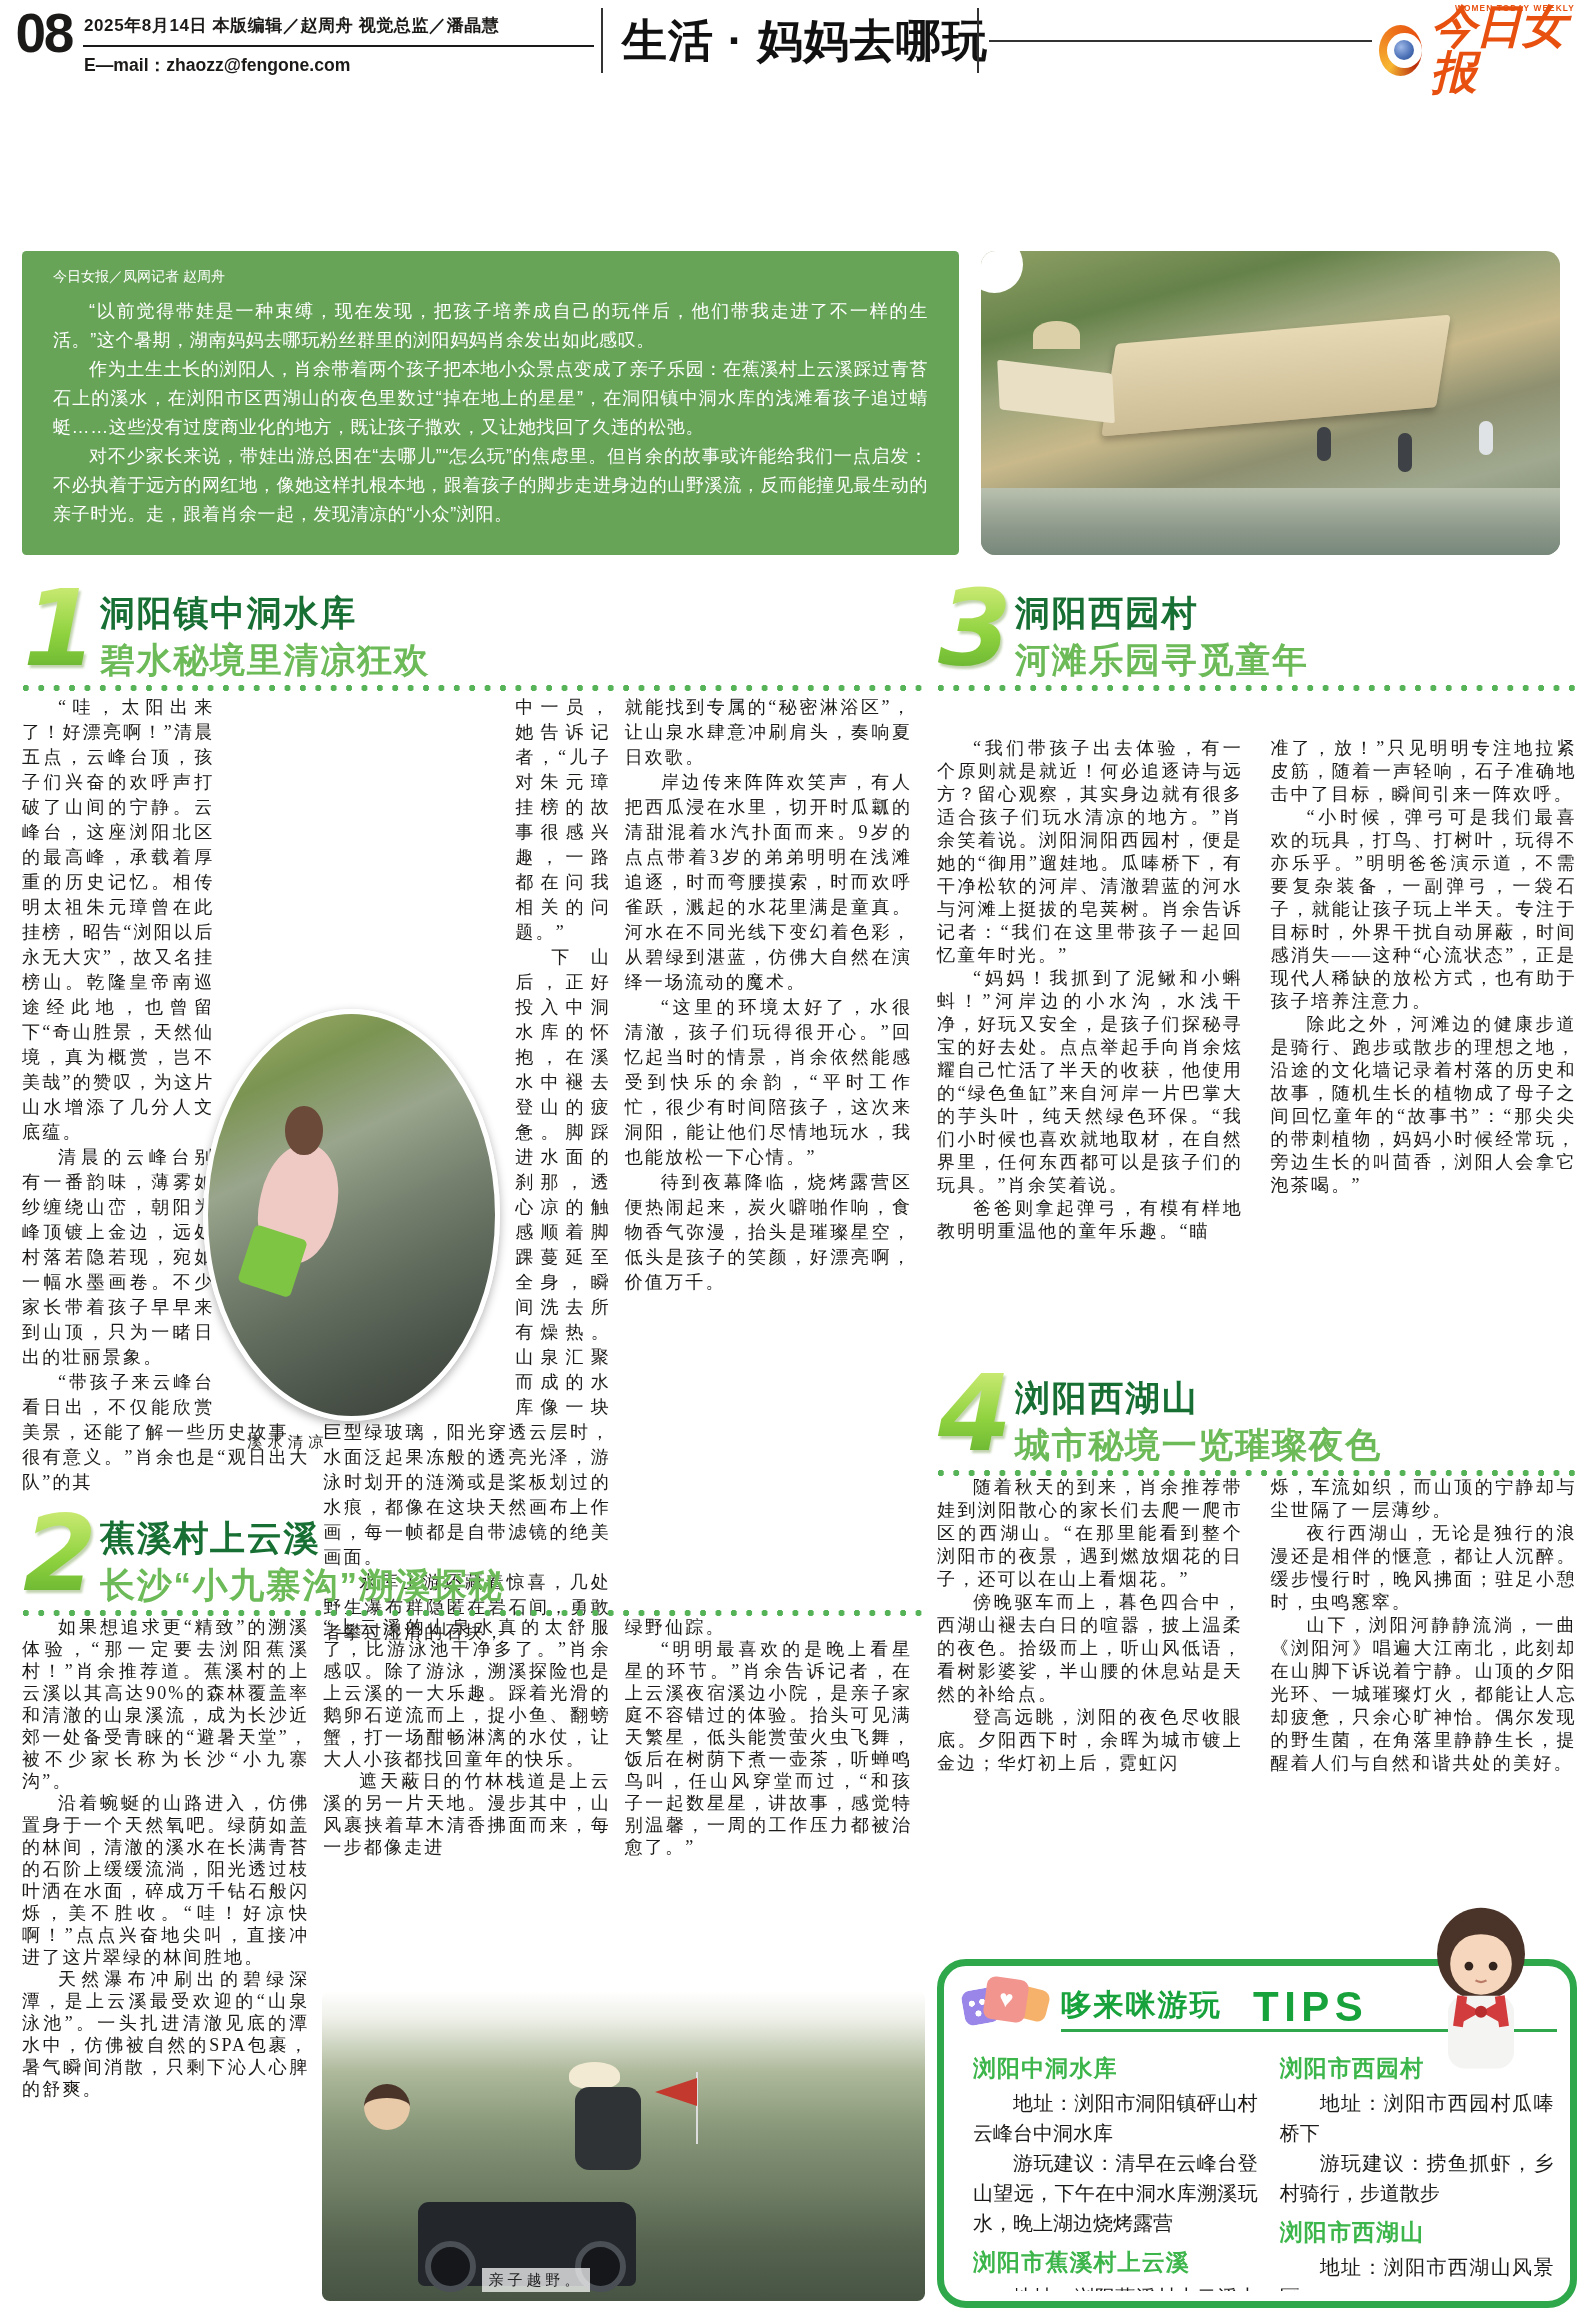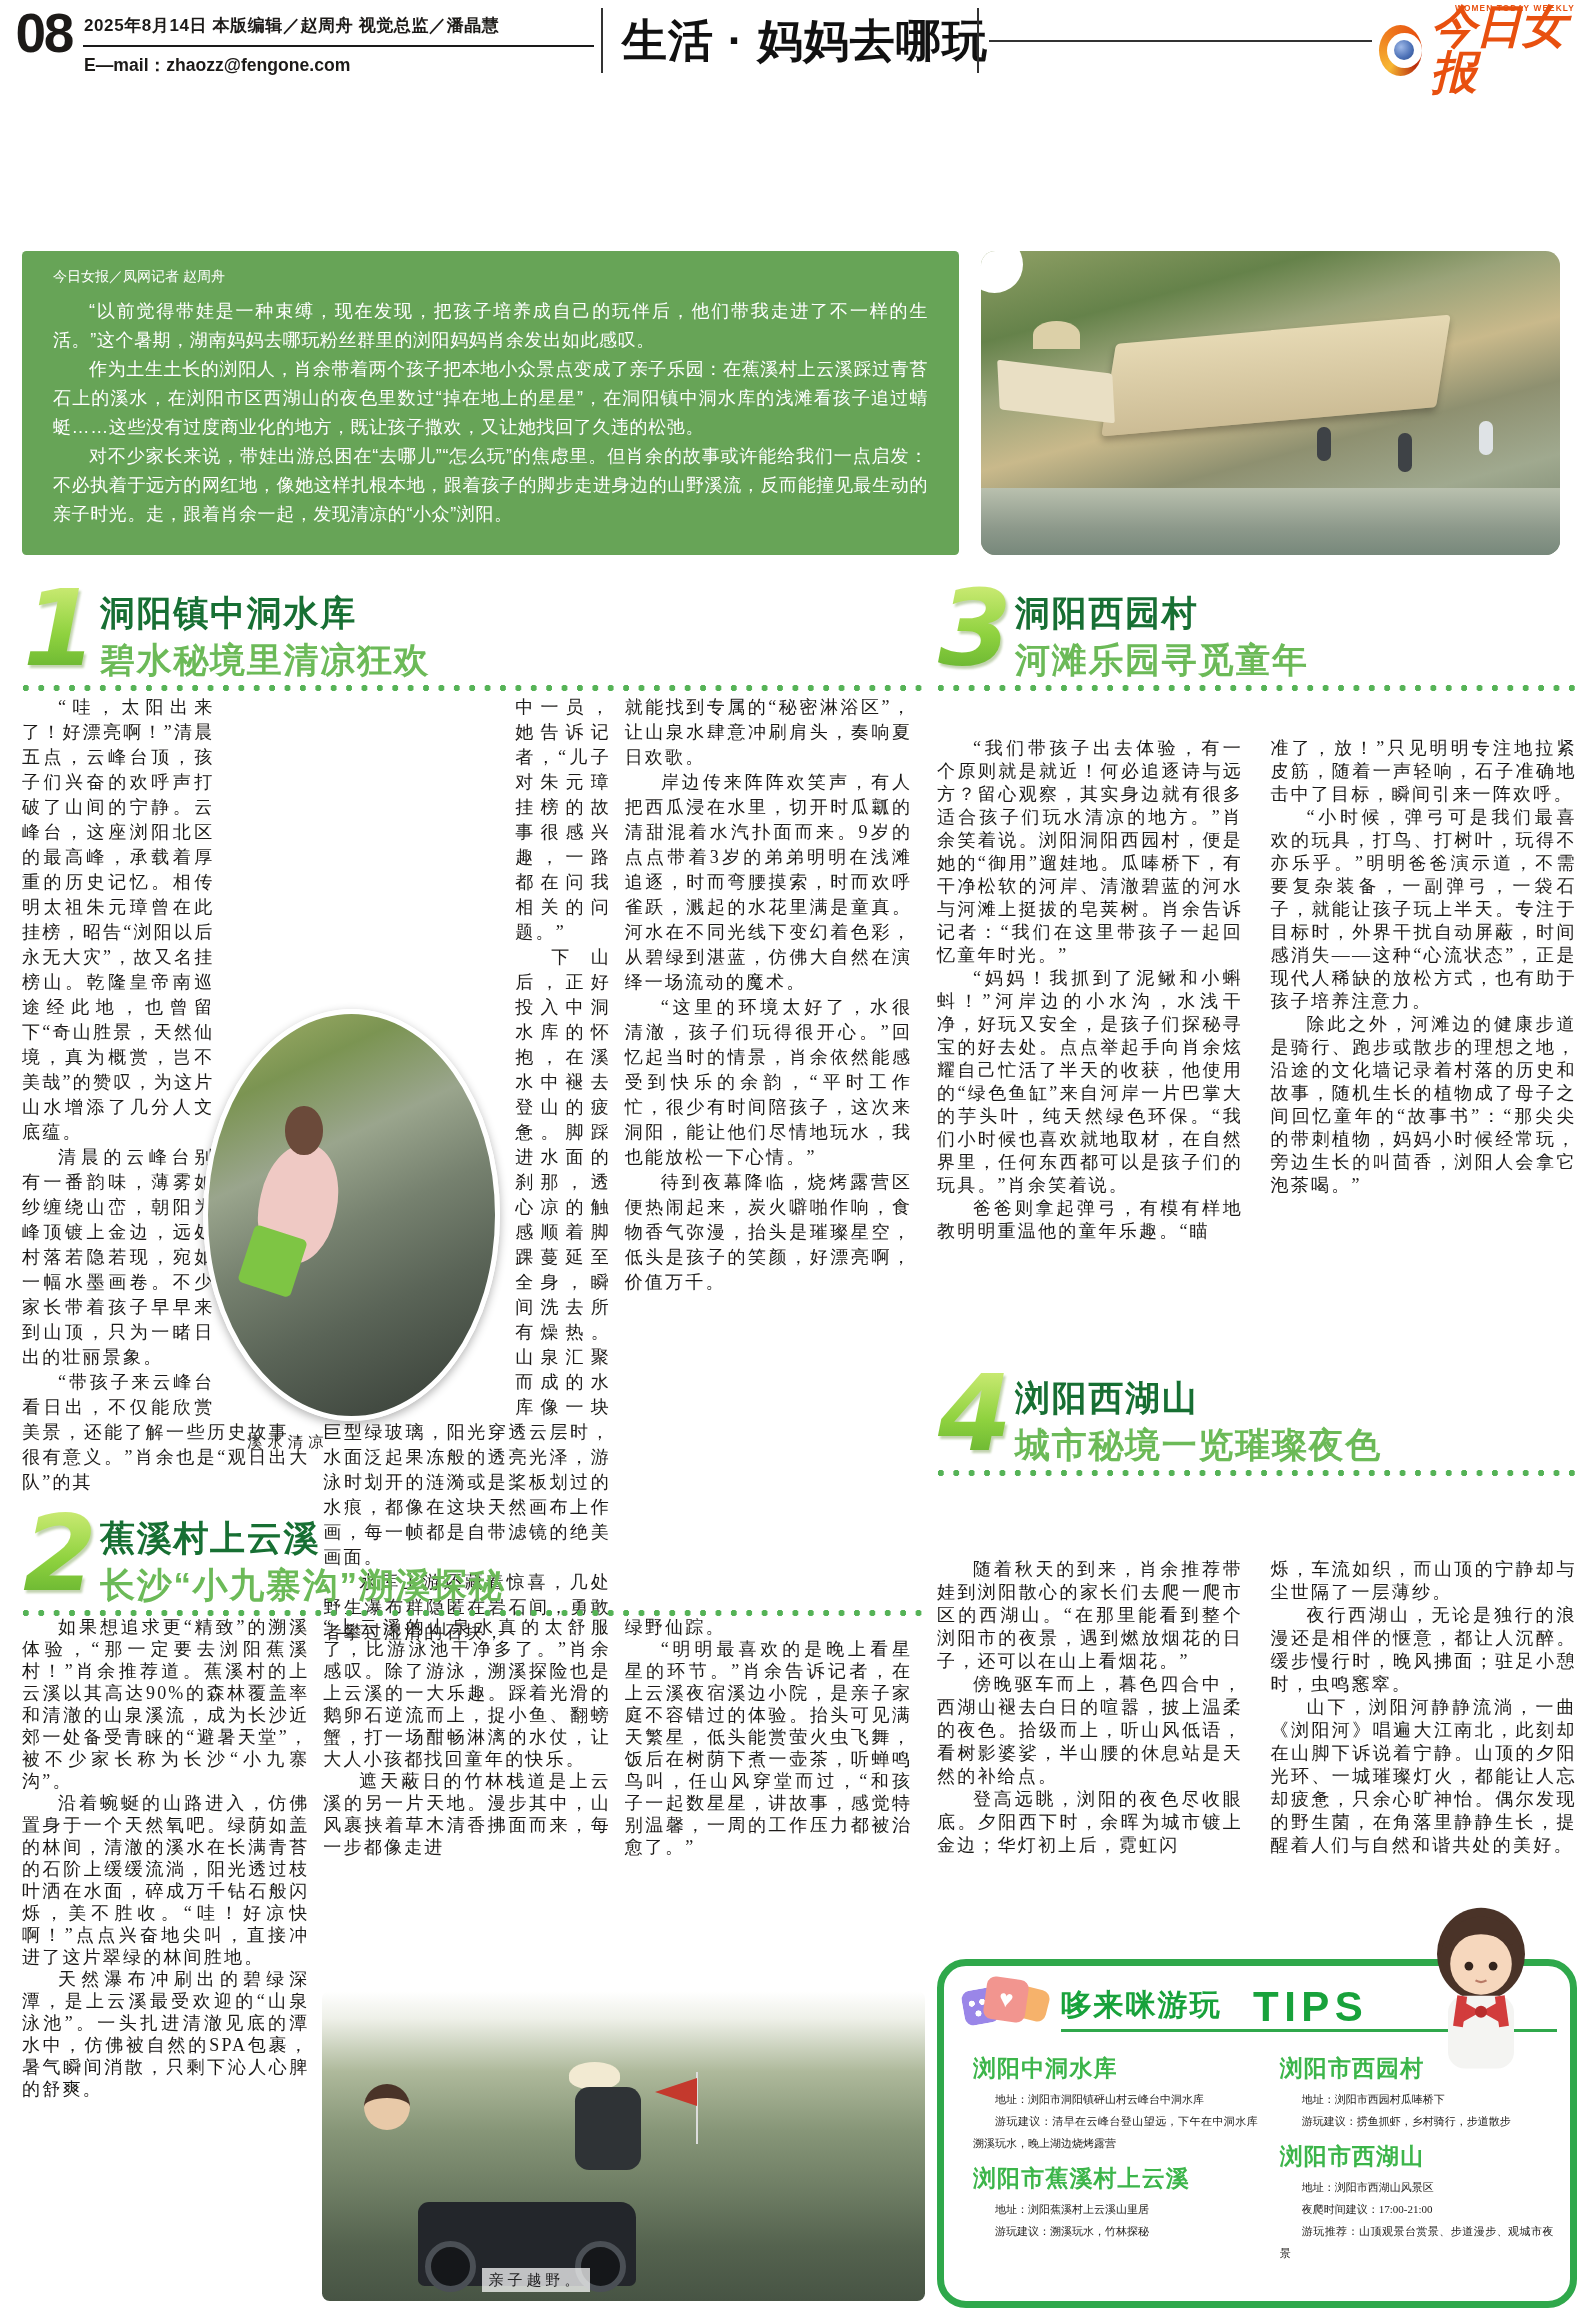--- a/index.html
+++ b/index.html
@@ -55,21 +55,21 @@
   .sec-h.half, .sec-h.half .dots{width:639px;}
   
   .body{display:flex;}
   .bp{margin:0;text-align:justify;text-indent:2em;word-break:break-all;}
   .bp.ni{text-indent:0;}
   .s-left .col{width:292px;margin-right:13.8px;}
   .s-left .col:last-child{margin-right:0;}
   .s1{left:22px;top:695px;width:904px;height:821px;font-size:18px;line-height:25px;letter-spacing:2.2px;}
   .s2{left:22px;top:1616px;width:904px;height:695px;font-size:18px;line-height:22px;letter-spacing:2.2px;}
   .s3{left:937px;top:695px;width:640px;height:689px;font-size:18px;line-height:23px;letter-spacing:2.2px;}
-  .s4{left:937px;top:1516px;width:640px;height:467px;font-size:18px;line-height:23px;letter-spacing:2.2px;}
+  .s4{left:937px;top:1434px;width:640px;height:467px;font-size:18px;line-height:23px;letter-spacing:2.2px;}
   .half-col{width:306px;margin-right:27.6px;margin-top:42px;}
   .half-col:last-child{margin-right:0;}
   .sp{display:block;}
   .sp-r{float:right;width:95px;height:409px;margin-top:310px;}
   .sp-l{float:left;width:192px;height:409px;margin-top:310px;}
   
   .photo-circle{left:181px;top:314px;width:287px;height:402px;border-radius:50%;overflow:hidden;
      border:5.5px solid #fff;box-shadow:0 3.3px 10px rgba(0,0,0,.3);
      background:linear-gradient(155deg,#a6b36b 0%,#7b9452 18%,#9aa58d 35%,#76816f 52%,#5a6457 70%,#434b42 88%,#363d37 100%);}
   .kid-shirt{left:18%;top:32%;width:27%;height:30%;background:#efc9c4;border-radius:50% 50% 46% 46%;transform:rotate(12deg);}
@@ -104,21 +104,21 @@
         display:flex;align-items:center;justify-content:center;color:#fff;font-size:24px;}
   .tips-title{left:117px;top:19px;font-size:30px;font-weight:900;color:#18a23b;letter-spacing:2.2px;}
   .tips-tag{left:309px;top:16.5px;font-size:42px;font-weight:700;color:#18a23b;letter-spacing:5.5px;
             font-family:"Liberation Sans","DejaVu Sans",sans-serif;}
   .tips-line{left:117px;top:63px;right:13.2px;height:2.8px;background:#2fa84b;}
   .tips-cols{left:29px;top:78px;right:16.5px;bottom:10px;display:flex;overflow:hidden;}
   .tips-col{width:287px;margin-right:22px;}
   .tips-col:last-child{width:276px;margin-right:0;}
   .tips-h{margin:8.8px 0 4.4px 0;font-size:23px;font-weight:900;color:#3cb54a;letter-spacing:1.1px;
           font-family:"Liberation Sans","DejaVu Sans",sans-serif;}
-  .tips-p{margin:0;font-size:11px;line-height:22px;text-indent:2em;text-align:justify;word-break:break-all;}
+  .tips-p{margin:0;font-size:20px;line-height:30px;text-indent:2em;text-align:justify;word-break:break-all;}
   .girl{left:479px;top:-67px;width:116px;height:176px;z-index:3;}
 </style>
 </head>
 <body>
 
 <div id="page">
 
   <div class="abs sans hdr-num">08</div>
   <div class="abs sans hdr-date">2025年8月14日  本版编辑／赵周舟  视觉总监／潘晶慧</div>
   <div class="abs hdr-rule"></div>

